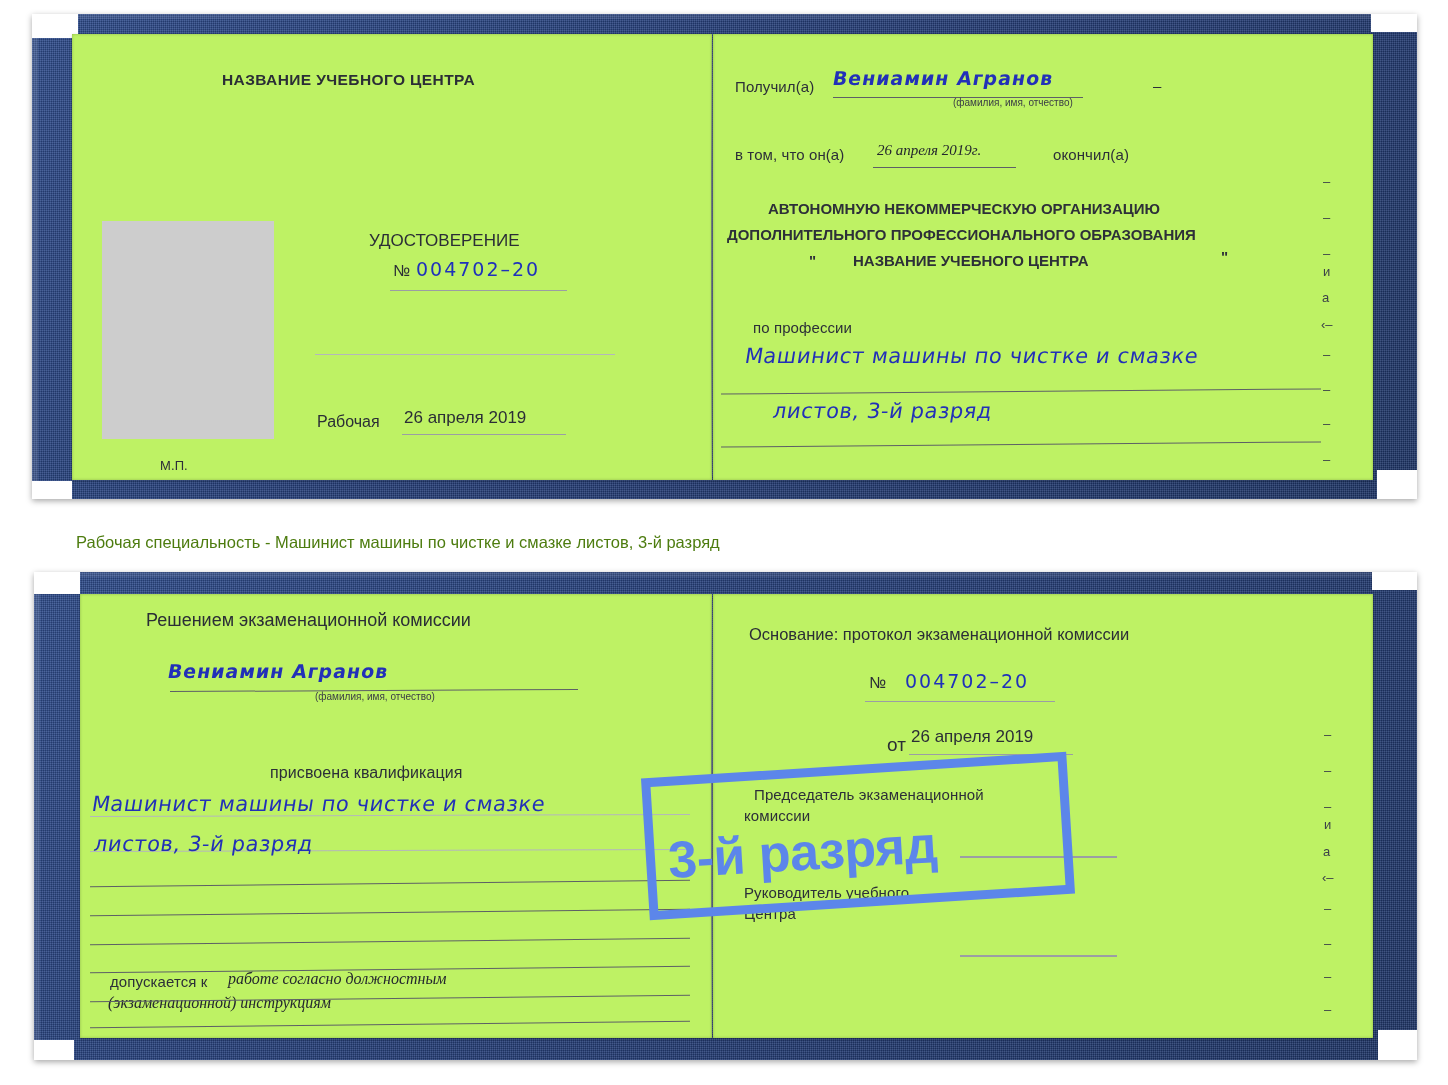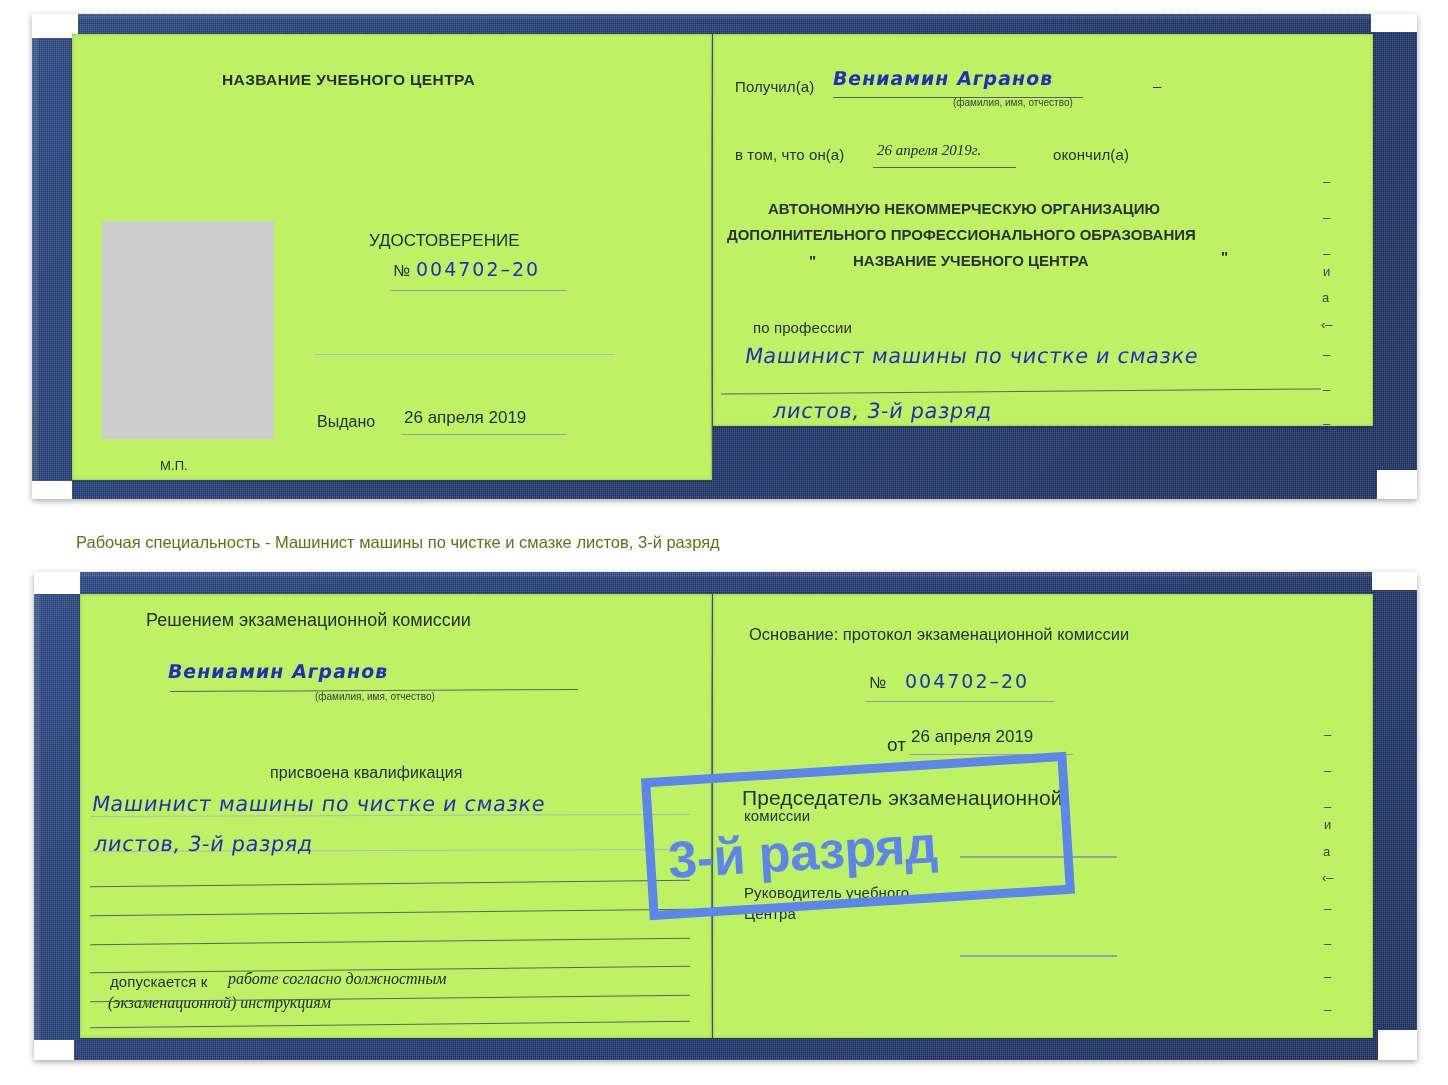--- a/index.html
+++ b/index.html
@@ -102,28 +102,28 @@
     <div class="photo" style="left:30px; top:187px; width:172px; height:218px;"></div>
 
     <div class="big" style="left:297px; top:197px;">УДОСТОВЕРЕНИЕ</div>
 
     <div class="big" style="left:321px; top:228px; font-size:16px;">№</div>
     <div class="num" style="left:344px; top:224px;">004702–20</div>
     <div class="line" style="left:318px; top:256px; width:177px;"></div>
 
     <div class="line thin" style="left:243px; top:320px; width:300px;"></div>
 
-    <div class="big" style="left:245px; top:379px; font-size:16px;">Выдано</div>
+    <div class="big" style="left:245px; top:379px; font-size:16px;">Рабочая</div>
     <div class="big" style="left:332px; top:374px; font-size:17px;">26 апреля 2019</div>
     <div class="line" style="left:330px; top:400px; width:164px;"></div>
 
     <div class="t" style="left:88px; top:424px; font-size:13px;">М.П.</div>
   </div>
 
-  <div class="paper" style="left:713px; top:34px; width:660px; height:392px;">
+  <div class="paper" style="left:713px; top:34px; width:660px; height:446px;">
     <div class="t" style="left:22px; top:44px;">Получил(а)</div>
     <div class="hand2" style="left:120px; top:33px;">Вениамин Агранов</div>
     <div class="line dark" style="left:120px; top:63px; width:250px;"></div>
     <div class="cap" style="left:240px; top:63px;">(фамилия, имя, отчество)</div>
     <div class="t" style="left:440px; top:43px;">–</div>
 
     <div class="t" style="left:22px; top:112px;">в том, что он(а)</div>
     <div class="ser" style="left:164px; top:108px; font-size:15px;">26 апреля 2019г.</div>
     <div class="line dark" style="left:160px; top:133px; width:143px;"></div>
     <div class="t" style="left:340px; top:112px;">окончил(а)</div>
@@ -190,21 +190,21 @@
     <div class="big" style="left:36px; top:31px; font-size:16.5px;">Основание: протокол экзаменационной комиссии</div>
 
     <div class="big" style="left:156px; top:80px; font-size:16px;">№</div>
     <div class="num" style="left:192px; top:76px;">004702–20</div>
     <div class="line" style="left:152px; top:107px; width:190px;"></div>
 
     <div class="big" style="left:174px; top:140px; font-size:19px;">от</div>
     <div class="big" style="left:198px; top:133px; font-size:17px;">26 апреля 2019</div>
     <div class="line" style="left:196px; top:160px; width:164px;"></div>
 
-    <div class="t" style="left:29px; top:192px; font-size:21px;">Председатель экзаменационной</div>
+    <div class="t" style="left:41px; top:192px; font-size:15px;">Председатель экзаменационной</div>
     <div class="t" style="left:31px; top:213px; font-size:15px;">комиссии</div>
     <div class="line" style="left:247px; top:262px; width:157px; height:2px;"></div>
 
     <div class="t" style="left:31px; top:290px; font-size:15px;">Руководитель учебного</div>
     <div class="t" style="left:31px; top:311px; font-size:15px;">Центра</div>
     <div class="line" style="left:247px; top:361px; width:157px; height:2px;"></div>
 
     <div class="bleed" style="left:611px; top:133px;">–</div>
     <div class="bleed" style="left:611px; top:169px;">–</div>
     <div class="bleed" style="left:611px; top:205px;">–</div>

